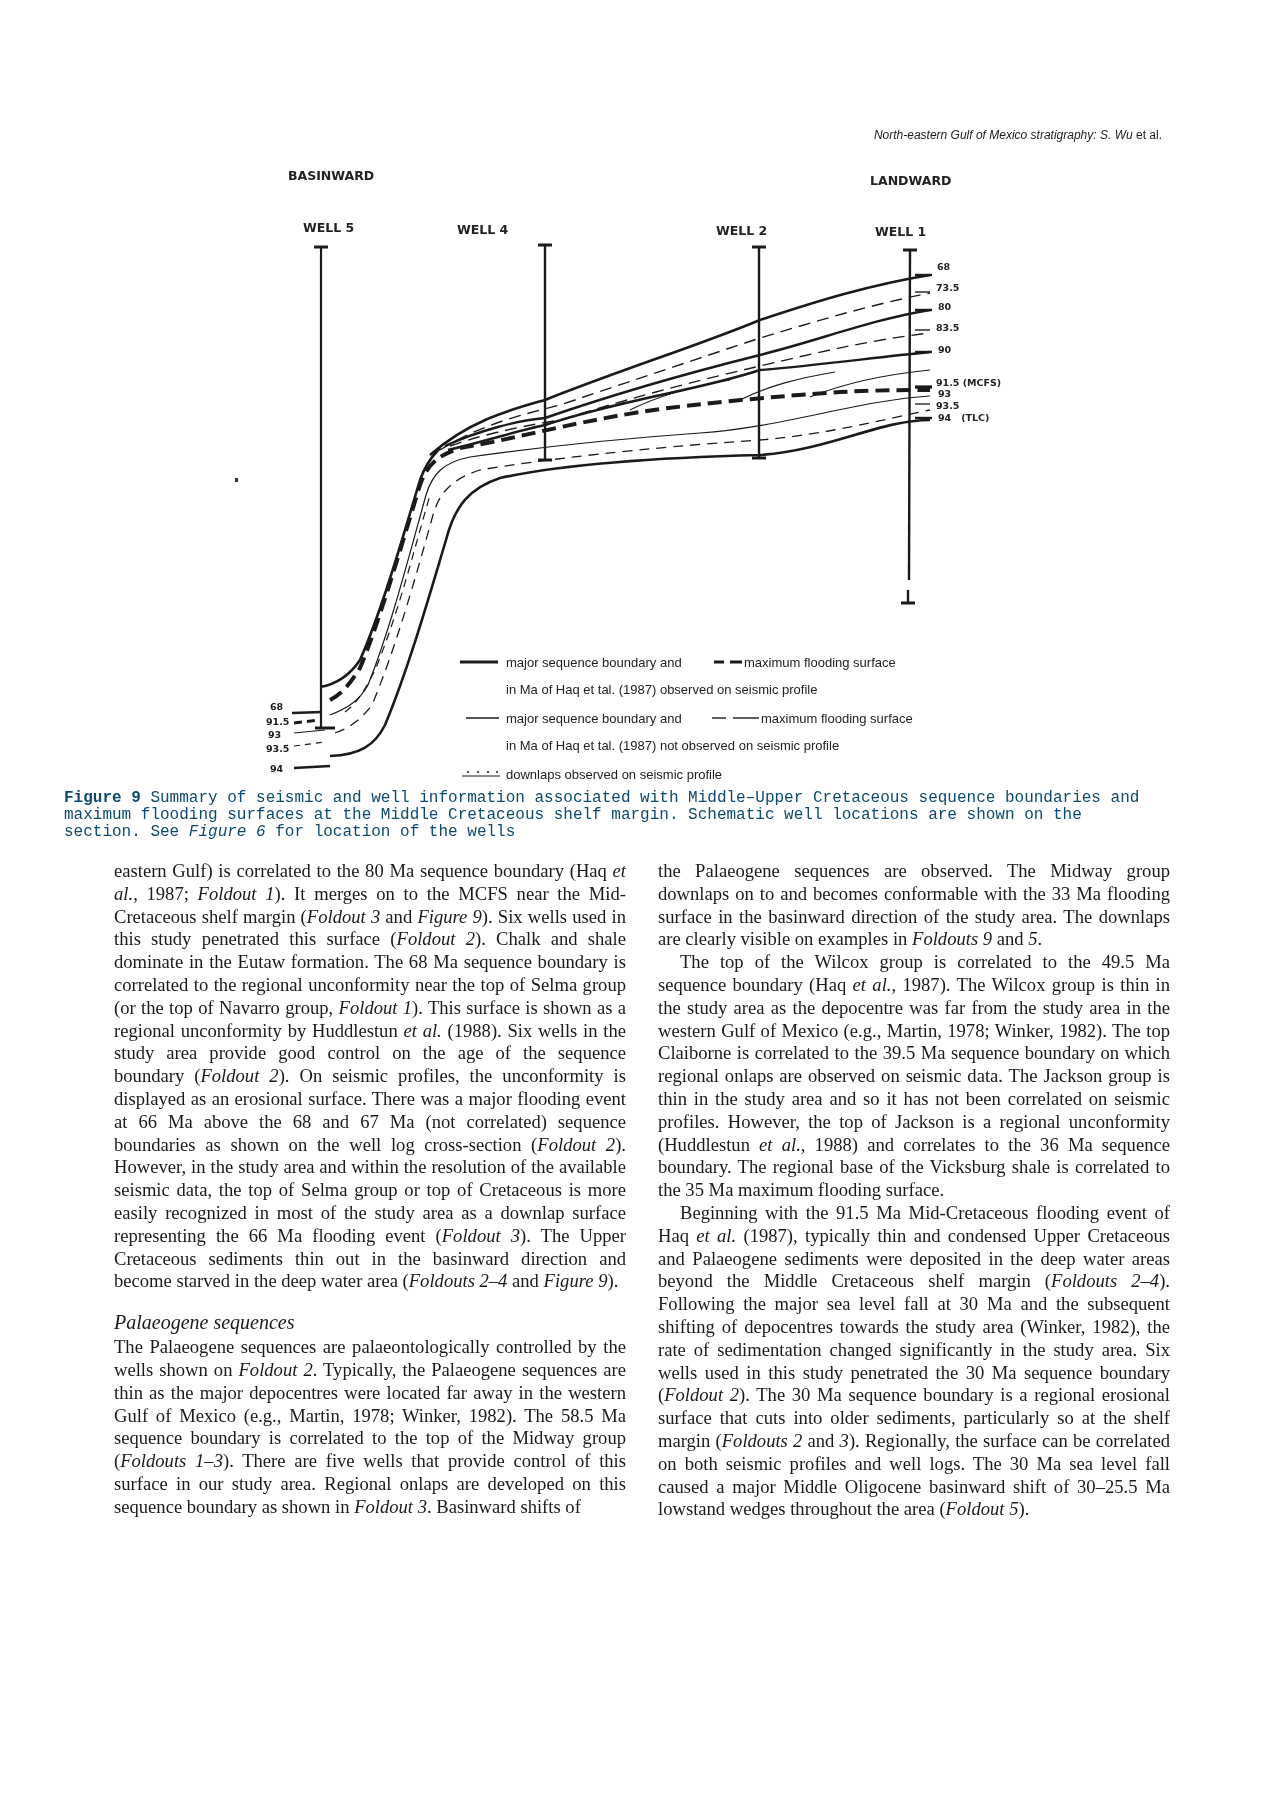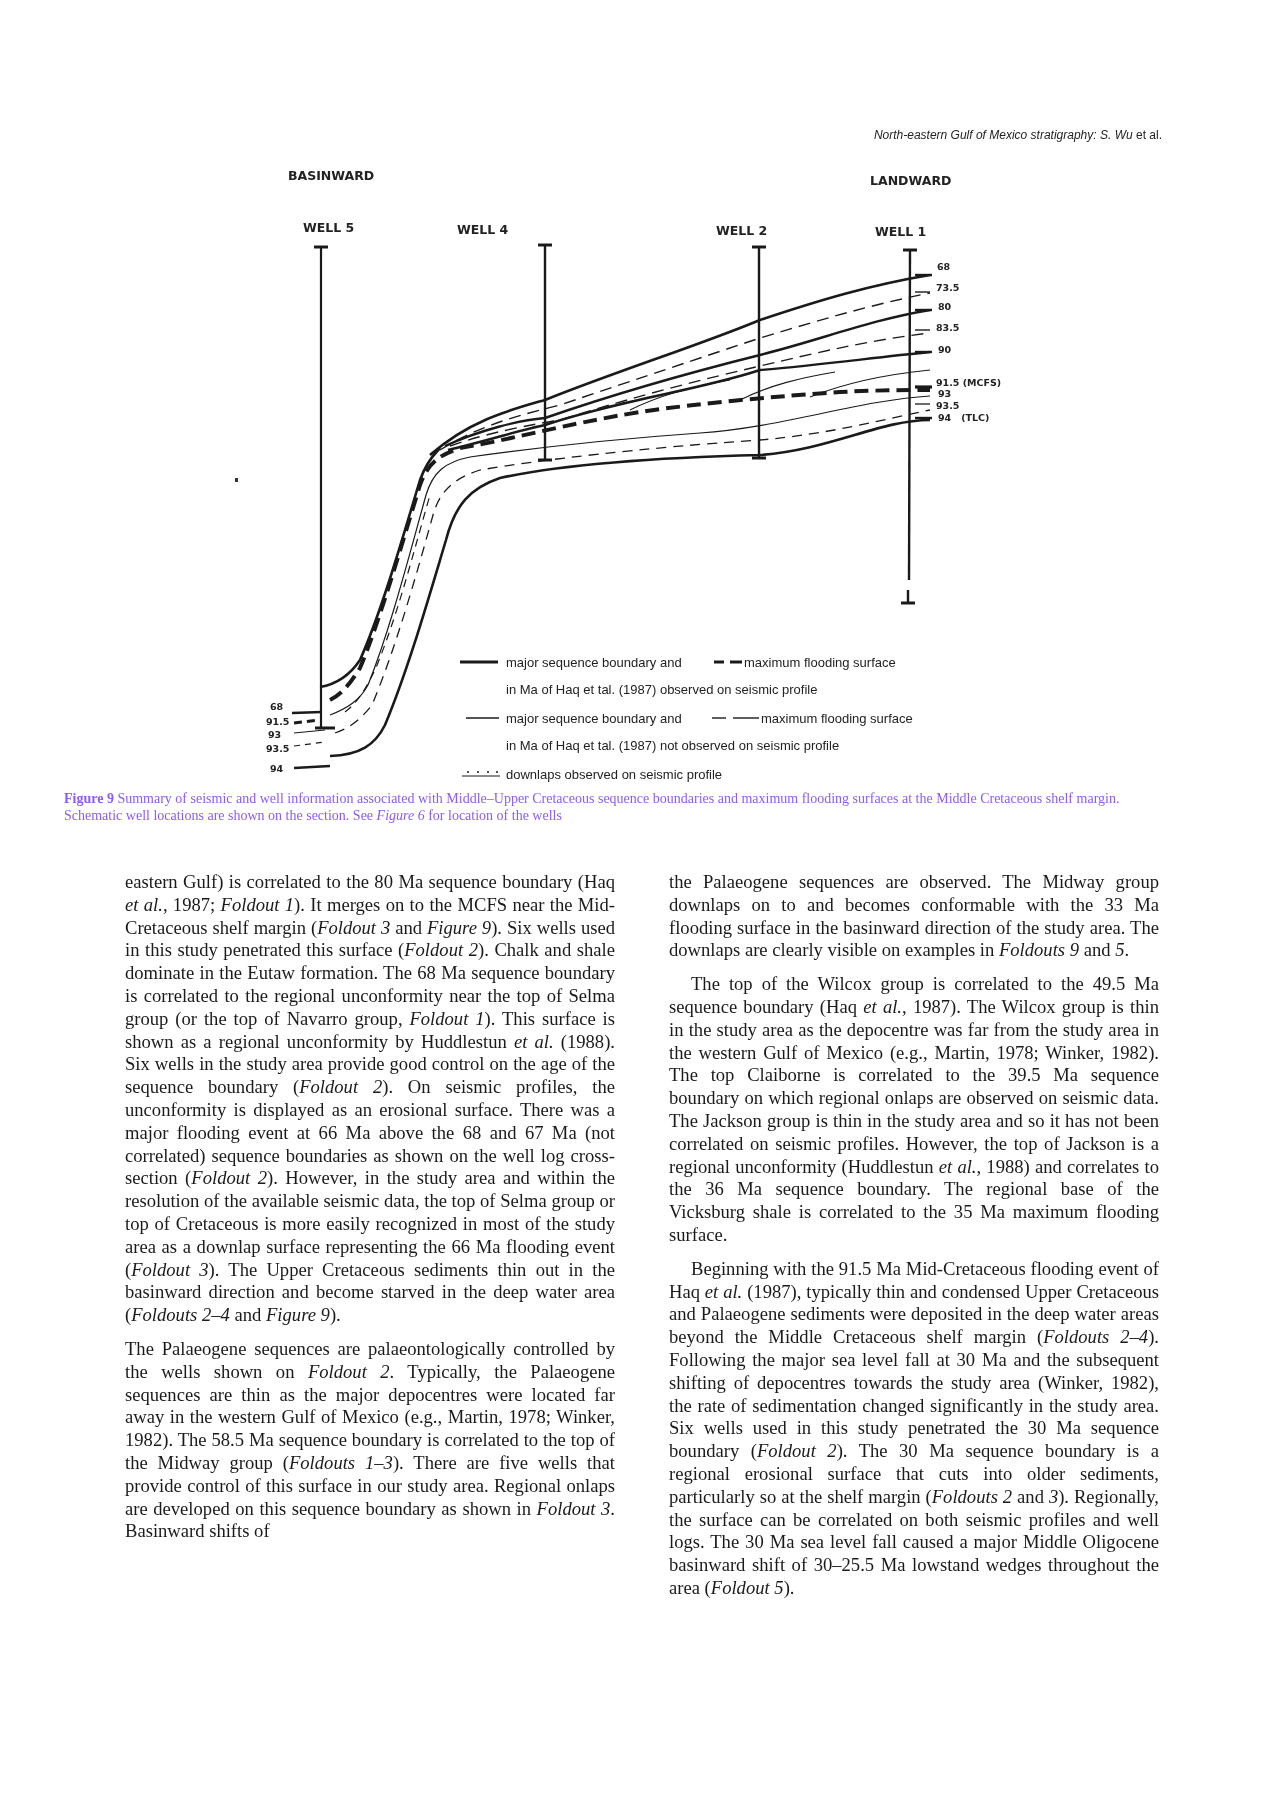--- a/index.html
+++ b/index.html
@@ -7,32 +7,32 @@
   .running-head {
     position: absolute; left: 600px; top: 128px; width: 562px; text-align: right;
     font-family: "Liberation Sans", sans-serif; font-size: 12px; color: #222;
   }
   .running-head .it { font-style: italic; }
   .figure { position: absolute; left: 0; top: 0; width: 1273px; height: 790px; }
   .fig-label { font-family: "DejaVu Sans", sans-serif; font-weight: bold; fill: #222; }
   .legend-text { font-family: "Liberation Sans", sans-serif; fill: #222; }
   .caption {
     position: absolute; left: 64px; top: 790px; width: 1100px;
-    font-family: Liberation Serif, serif; font-size: 14px; line-height: 17px; color: #8b5cf6;
+    font-family: Liberation Mono, monospace; font-size: 16px; line-height: 17px; color: #0c4a6e;
     font-stretch: condensed;
   }
   .caption .fignum { font-weight: bold; }
   .col {
     position: absolute; top: 860px; width: 512px;
     font-family: "Liberation Serif", serif; font-size: 18.6px; line-height: 22.8px;
     text-align: justify; color: #1a1a1a;
   }
   .col-left { left: 114px; }
   .col-right { left: 658px; }
-  .col p { margin: 11px; }
+  .col p { margin: 0; }
   .col p.indent { text-indent: 22px; }
   .col h3 {
     font-family: "Liberation Serif", serif; font-style: italic; font-weight: normal;
     font-size: 20px; margin: 17px 0 2px 0; line-height: 24px;
   }
   .col .it { font-style: italic; }
 </style>
 </head>
 <body>
 
@@ -169,20 +169,21 @@
 </svg>
 
 <div class="caption">
   <span class="fignum">Figure 9</span><span> Summary of seismic and well information associated with Middle–Upper Cretaceous sequence boundaries and maximum flooding surfaces at the Middle Cretaceous shelf margin. Schematic well locations are shown on the section. See </span><i>Figure 6</i><span> for location of the wells</span>
 </div>
 
 <div class="col col-left">
   <p>
     <span>eastern Gulf) is correlated to the 80 Ma sequence boundary (Haq </span><span class="it">et al.</span><span>, 1987; </span><span class="it">Foldout 1</span><span>). It merges on to the MCFS near the Mid-Cretaceous shelf margin (</span><span class="it">Foldout 3</span><span> and </span><span class="it">Figure 9</span><span>). Six wells used in this study penetrated this surface (</span><span class="it">Foldout 2</span><span>). Chalk and shale dominate in the Eutaw formation. The 68 Ma sequence boundary is correlated to the regional unconformity near the top of Selma group (or the top of Navarro group, </span><span class="it">Foldout 1</span><span>). This surface is shown as a regional unconformity by Huddlestun </span><span class="it">et al.</span><span> (1988). Six wells in the study area provide good control on the age of the sequence boundary (</span><span class="it">Foldout 2</span><span>). On seismic profiles, the unconformity is displayed as an erosional surface. There was a major flooding event at 66 Ma above the 68 and 67 Ma (not correlated) sequence boundaries as shown on the well log cross-section (</span><span class="it">Foldout 2</span><span>). However, in the study area and within the resolution of the available seismic data, the top of Selma group or top of Cretaceous is more easily recognized in most of the study area as a downlap surface representing the 66 Ma flooding event (</span><span class="it">Foldout 3</span><span>). The Upper Cretaceous sediments thin out in the basinward direction and become starved in the deep water area (</span><span class="it">Foldouts 2–4</span><span> and </span><span class="it">Figure 9</span><span>).</span>
   </p>
+  <h3>Palaeogene sequences</h3>
   <p>
     <span>The Palaeogene sequences are palaeontologically controlled by the wells shown on </span><span class="it">Foldout 2</span><span>. Typically, the Palaeogene sequences are thin as the major depocentres were located far away in the western Gulf of Mexico (e.g., Martin, 1978; Winker, 1982). The 58.5 Ma sequence boundary is correlated to the top of the Midway group (</span><span class="it">Foldouts 1–3</span><span>). There are five wells that provide control of this surface in our study area. Regional onlaps are developed on this sequence boundary as shown in </span><span class="it">Foldout 3</span><span>. Basinward shifts of</span>
   </p>
 </div>
 
 <div class="col col-right">
   <p>
     <span>the Palaeogene sequences are observed. The Midway group downlaps on to and becomes conformable with the 33 Ma flooding surface in the basinward direction of the study area. The downlaps are clearly visible on examples in </span><span class="it">Foldouts 9</span><span> and </span><span class="it">5</span><span>.</span>
   </p>
   <p class="indent">

